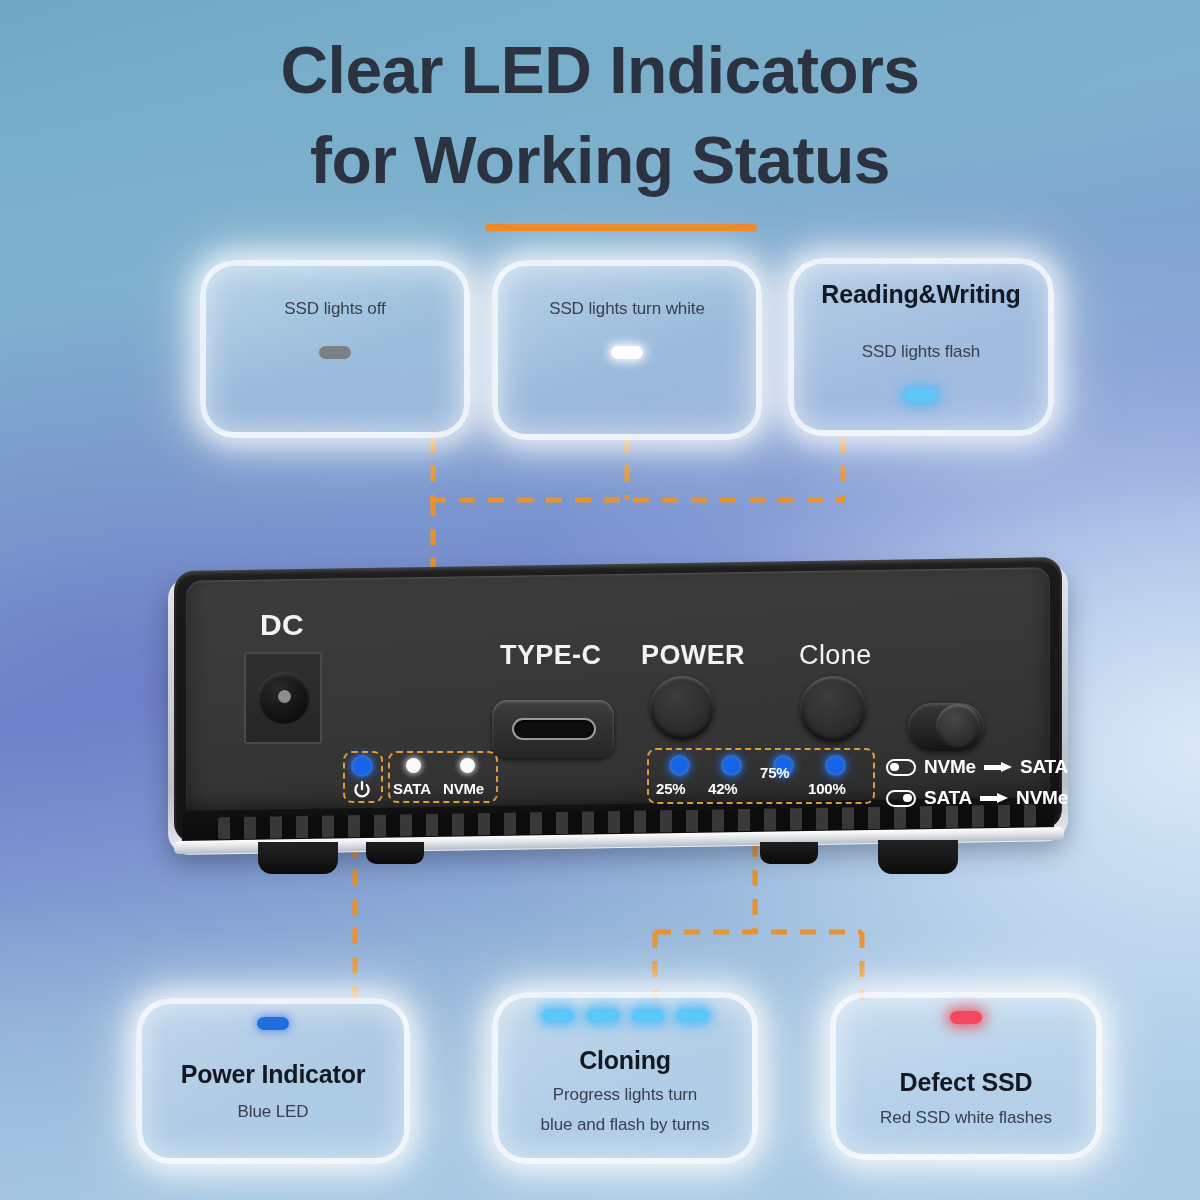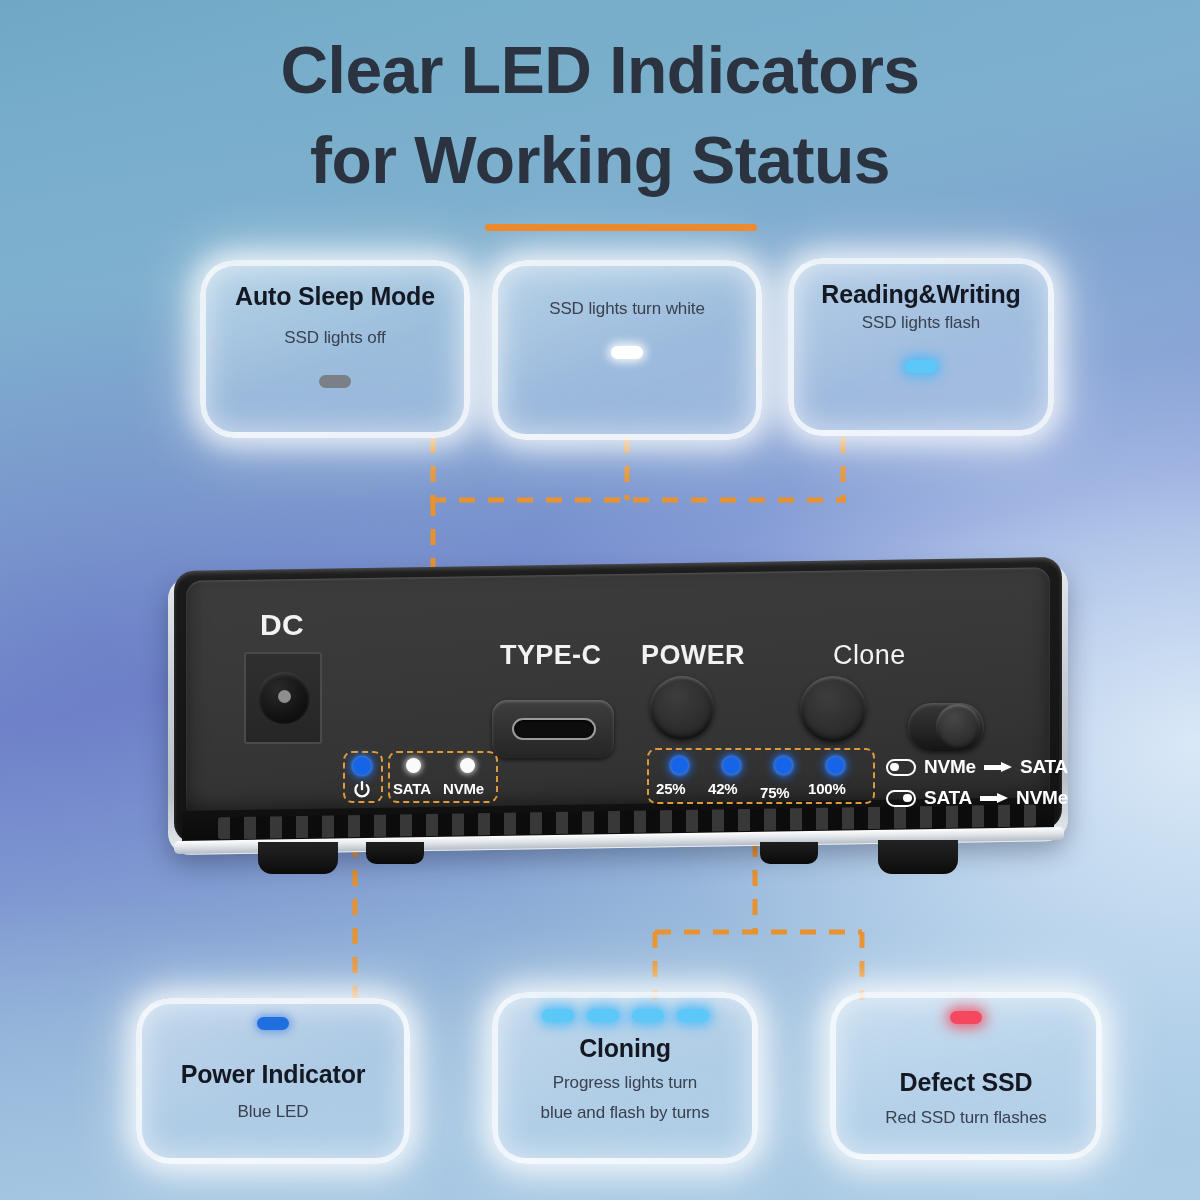--- a/index.html
+++ b/index.html
@@ -225,21 +225,21 @@
       background:#0d0d0d; box-shadow:inset 0 1px 3px #000;"></div>
 
   <div class="lbl" style="left:481px; top:92px; font-size:27px;">POWER</div>
   <div style="
       position:absolute; left:490px; top:128px; width:64px; height:64px;
       border-radius:50%;
       background:radial-gradient(circle at 42% 32%, #3d3d3d 0%, #2e2e2e 55%, #242424 100%);
       box-shadow:inset 0 -3px 6px rgba(0,0,0,.75), inset 0 2px 3px rgba(255,255,255,.28),
                  0 2px 5px rgba(0,0,0,.55);"></div>
 
-  <div class="lbl" style="left:673px; top:92px; font-size:27px; font-weight:400;">Clone</div>
+  <div class="lbl" style="left:639px; top:92px; font-size:27px; font-weight:400;">Clone</div>
   <div style="
       position:absolute; left:640px; top:128px; width:66px; height:66px;
       border-radius:50%;
       background:radial-gradient(circle at 42% 32%, #3d3d3d 0%, #2e2e2e 55%, #242424 100%);
       box-shadow:inset 0 -3px 6px rgba(0,0,0,.75), inset 0 2px 3px rgba(255,255,255,.28),
                  0 2px 5px rgba(0,0,0,.55);"></div>
 
   <div style="
       position:absolute; left:748px; top:155px; width:76px; height:48px;
       border-radius:24px;
@@ -264,21 +264,21 @@
   <div class="plabel" style="left:233px; top:232px;">SATA</div>
   <div class="plabel" style="left:283px; top:232px;">NVMe</div>
 
   <div class="hbox" style="left:487px; top:200px; width:228px; height:56px;"></div>
   <div class="led-dot led-blue" style="left:511px; top:209px; width:17px; height:17px;"></div>
   <div class="led-dot led-blue" style="left:563px; top:209px; width:17px; height:17px;"></div>
   <div class="led-dot led-blue" style="left:615px; top:209px; width:17px; height:17px;"></div>
   <div class="led-dot led-blue" style="left:667px; top:209px; width:17px; height:17px;"></div>
   <div class="plabel" style="left:496px; top:232px;">25%</div>
   <div class="plabel" style="left:548px; top:232px;">42%</div>
-  <div class="plabel" style="left:600px; top:236px;">75%</div>
+  <div class="plabel" style="left:600px; top:216px;">75%</div>
   <div class="plabel" style="left:648px; top:232px;">100%</div>
 
   <div class="tgl-row" style="left:726px; top:208px;">
     <span class="tgl left">
         <i></i>
       </span>
     <span>NVMe</span>
     <span class="arw"></span>
     <span>SATA</span>
   </div>
@@ -286,51 +286,50 @@
     <span class="tgl right">
         <i></i>
       </span>
     <span>SATA</span>
     <span class="arw"></span>
     <span>NVMe</span>
   </div>
 </div>
 
 <div class="card" style="left:200px; top:260px; width:270px; height:178px; justify-content:flex-start;">
-  <div class="title">Auto Sleep Mode</div>
   <div class="sub" style="margin-top:17px;">SSD lights off</div>
   <div class="pill grey" style="margin-top:27px;"></div>
 </div>
 
 <div class="card" style="left:492px; top:260px; width:270px; height:180px; justify-content:flex-start;">
   <div class="sub" style="margin-top:17px;">SSD lights turn white</div>
   <div class="pill white" style="margin-top:27px;"></div>
 </div>
 
 <div class="card" style="left:788px; top:258px; width:266px; height:178px; justify-content:flex-start;">
   <div class="title">Reading&amp;Writing</div>
-  <div class="sub" style="margin-top:4px;">SSD lights flash</div>
+  <div class="sub" style="margin-top:33px;">SSD lights flash</div>
   <div class="pill cyan" style="margin-top:27px;"></div>
 </div>
 
 <div class="card" style="left:136px; top:998px; width:274px; height:166px; justify-content:flex-start; padding-top:13px;">
   <div class="pill blue"></div>
   <div class="title" style="margin-top:30px;">Power Indicator</div>
   <div class="sub" style="margin-top:13px;text-align:right;">Blue LED</div>
 </div>
 
 <div class="card" style="left:492px; top:992px; width:266px; height:172px; justify-content:flex-start; padding-top:11px;">
   <div class="pill-row">
     <span class="pill cyan"></span>
     <span class="pill cyan"></span>
     <span class="pill cyan"></span>
     <span class="pill cyan"></span>
   </div>
-  <div class="title" style="margin-top:12px;">Cloning</div>
+  <div class="title" style="margin-top:24px;">Cloning</div>
   <div class="sub" style="margin-top:10px;">Progress lights turn</div>
   <div class="sub" style="margin-top:10px;">blue and flash by turns</div>
 </div>
 
 <div class="card" style="left:830px; top:992px; width:272px; height:168px; justify-content:flex-start; padding-top:13px;">
   <div class="pill red"></div>
   <div class="title" style="margin-top:44px;">Defect SSD</div>
-  <div class="sub" style="margin-top:11px;">Red SSD turn flashes</div>
+  <div class="sub" style="margin-top:11px;">Red SSD white flashes</div>
 </div>
 
 </body></html>

